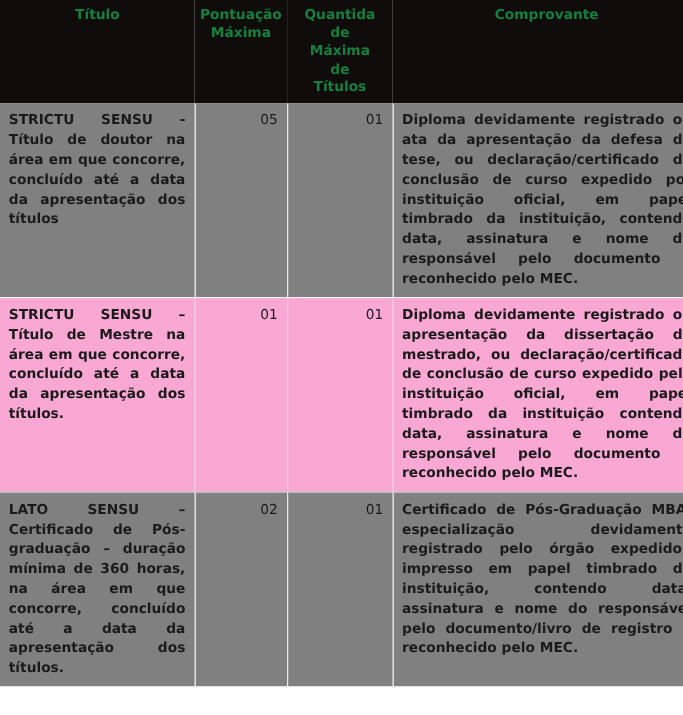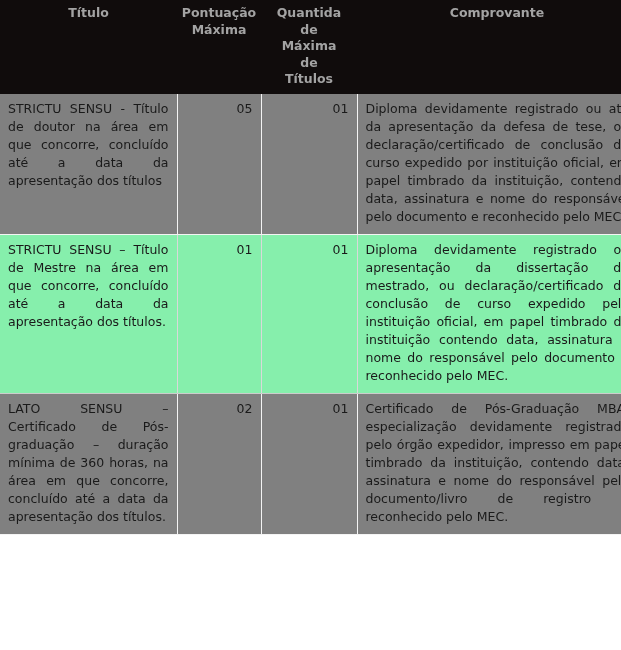--- a/index.html
+++ b/index.html
@@ -16,21 +16,21 @@
 
   .titles-table {
     width: 621px;
     border-collapse: collapse;
     table-layout: fixed;
   }
 
   
   .titles-table thead th {
     background: #100c0c;
-    color: #a3a3a3;
+    color: #15803d;
     font-weight: bold;
     font-size: 12.5px;
     line-height: 16.5px;
     text-align: center;
     vertical-align: top;
     padding: 5px 2px 6px 2px;
     border: none;
   }
   th.col-titulo        { width: 173px; }
   th.col-pontuacao     { width: 80px; margin-top: 18px;  }
@@ -45,21 +45,21 @@
     color: #1a1a1a;
     border-right: 1px solid #f2f2f2;
     border-bottom: 1px solid #f2f2f2;
     padding: 6px 8px 8px 8px;
   }
   .titles-table tbody td:last-child {
     border-right: none;
   }
 
   tr.row-shade-dark td  { background: #808080; }
-  tr.row-shade-light td { background: #86efac; }
+  tr.row-shade-light td { background: #f9a8d4; }
 
   tr.row-shade-dark td  { border-right-color: #f4f4f4; border-bottom-color: #f4f4f4; }
   tr.row-shade-light td { border-right-color: #d9d9d9; border-bottom-color: #cccccc; }
 
   td.cell-titulo {
     text-align: justify;
     text-align-last: left;
     padding-right: 10px;
   }
   td.cell-comprovante {
@@ -71,20 +71,21 @@
   td.cell-num {
     text-align: right;
     vertical-align: middle;
     padding-left: 18px;
     font-size: 12.5px;
   }
 
   td.cell-titulo p,
   td.cell-comprovante p {
     margin: 0;
+    font-weight: bold;
   }
 
   .hdr-line { display: block; }
 </style>
 </head>
 <body>
 
 <table class="titles-table">
   <thead>
     <tr>

